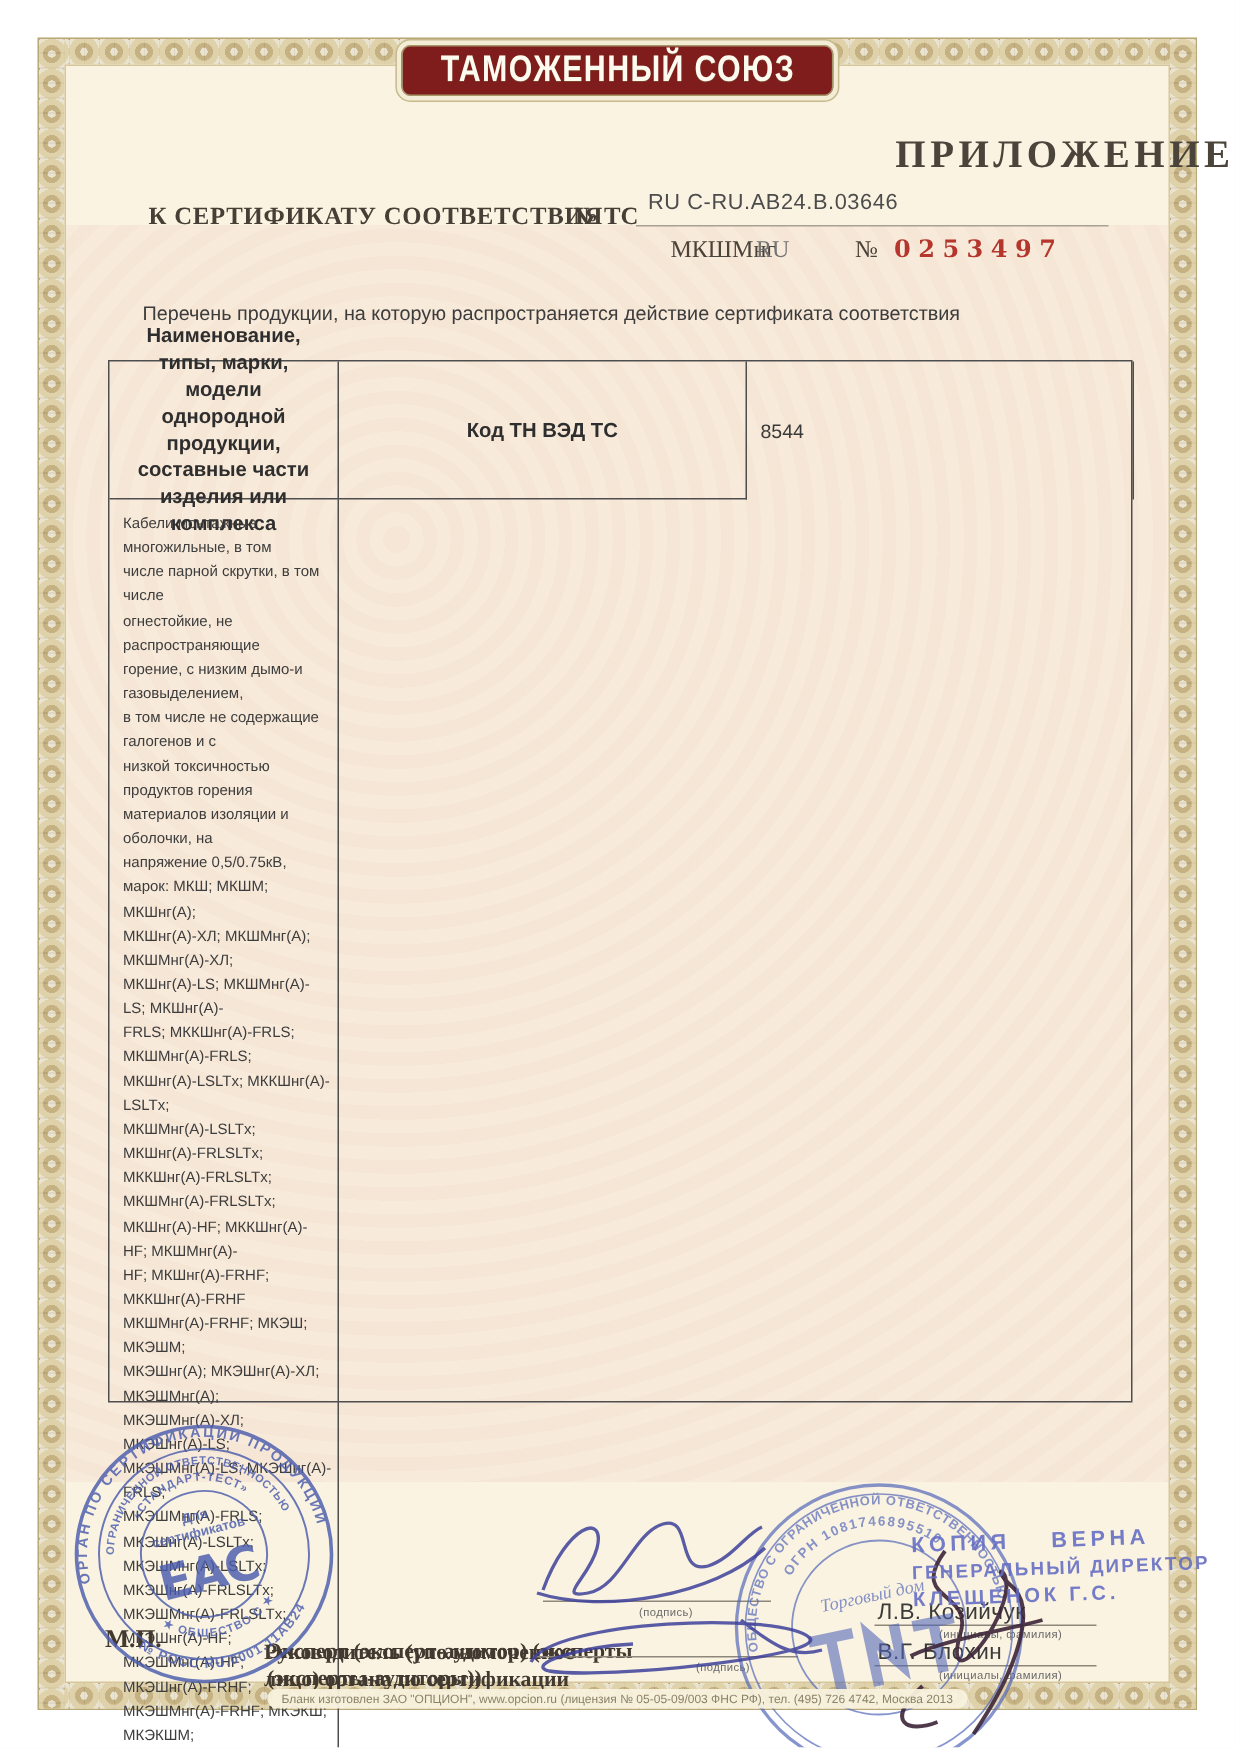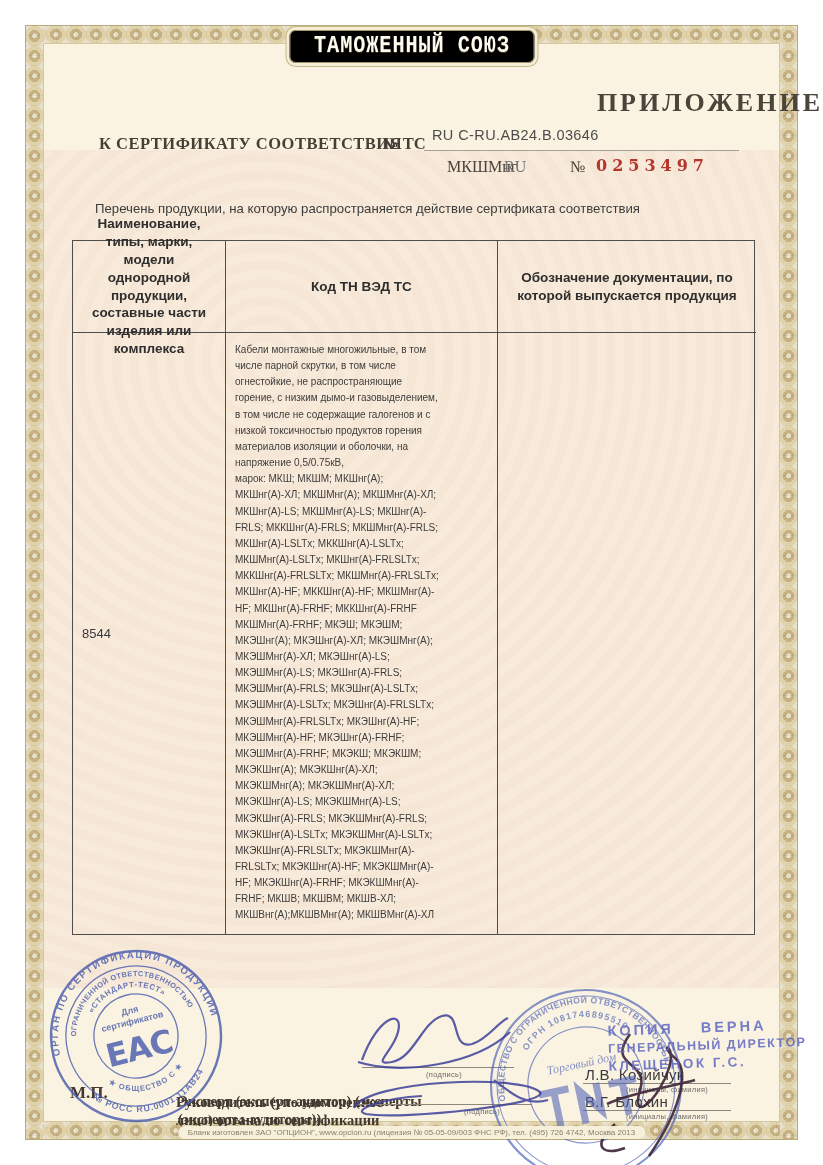--- a/index.html
+++ b/index.html
@@ -20,22 +20,22 @@
   .band-top{top:26px;} .band-bottom{top:1122px;}
   .band-left{left:26px;} .band-right{left:780px;}
   .inner-rule{position:absolute;left:43px;top:43px;width:737px;height:1079px;border:1px solid #d6c79b;box-sizing:border-box;
         background:#faf3e1;}
   .pink-band{position:absolute;left:44px;top:150px;width:735px;height:838px;
         background-image:linear-gradient(rgba(240,200,190,.20),rgba(240,200,190,.20)),
         repeating-radial-gradient(circle at 30% 25%, rgba(200,145,135,.06) 0 9px, transparent 9px 18px);}
 
   
   .badge{position:absolute;left:50%;top:27px;transform:translateX(-50%);
-        background:#000000;border:3px solid #f4edd5;border-radius:9px;
-        box-shadow:0 0 0 1px #c6b98c, inset 0 0 0 1px #a5976a;padding:3px 16px 5px 16px;font-family:Liberation Mono, monospace;}
+        background:#7f1d1d;border:3px solid #f4edd5;border-radius:9px;
+        box-shadow:0 0 0 1px #c6b98c, inset 0 0 0 1px #a5976a;padding:3px 16px 5px 16px;}
   .badge span{display:inline-block;font-weight:bold;font-size:22px;letter-spacing:1px;color:#fdfbf0;
         transform:scale(.92,1.12);text-shadow:0 1px 0 rgba(120,105,60,.5);}
   .doc-title{position:absolute;left:0;right:0;top:88px;text-align:right;
         font-family:"Liberation Serif",serif;font-size:26px;font-weight:bold;letter-spacing:3px;color:#4b443b;}
   .cert-line-label{position:absolute;left:99px;top:134px;font-family:"Liberation Serif",serif;
         font-size:16.5px;font-weight:bold;letter-spacing:.5px;color:#463f36;}
   .cert-line-no{position:absolute;left:382px;top:134px;font-family:"Liberation Serif",serif;
         font-size:16.5px;font-weight:bold;color:#463f36;}
   .cert-number{position:absolute;left:432px;top:127px;font-size:14.5px;color:#4c4c4c;letter-spacing:.4px;}
   .cert-underline{position:absolute;left:424px;top:150px;width:315px;height:1px;background:#a8a094;}
@@ -103,21 +103,20 @@
   <div class="cert-underline"></div>
   <div class="series-label">МКШМнг</div>
   <div class="series-code">RU</div>
   <div class="numero-sign">№</div>
   <div class="blank-number">0253497</div>
   <div class="intro">Перечень продукции, на которую распространяется действие сертификата соответствия</div>
 
   <div class="cert-table">
     <div class="cell th">Наименование, типы, марки, модели однородной продукции, составные части изделия или комплекса</div>
     <div class="cell th">Код ТН ВЭД ТС</div>
-    <div class="cell th last-col">Обозначение документации, по которой выпускается продукция</div>
     <div class="cell td-code last-row">8544</div>
     <div class="cell td-desc last-row">Кабели монтажные многожильные, в том
 числе парной скрутки, в том числе
 огнестойкие, не распространяющие
 горение, с низким дымо-и газовыделением,
 в том числе не содержащие галогенов и с
 низкой токсичностью продуктов горения
 материалов изоляции и оболочки, на
 напряжение 0,5/0.75кВ,
 марок: МКШ; МКШМ; МКШнг(А);

